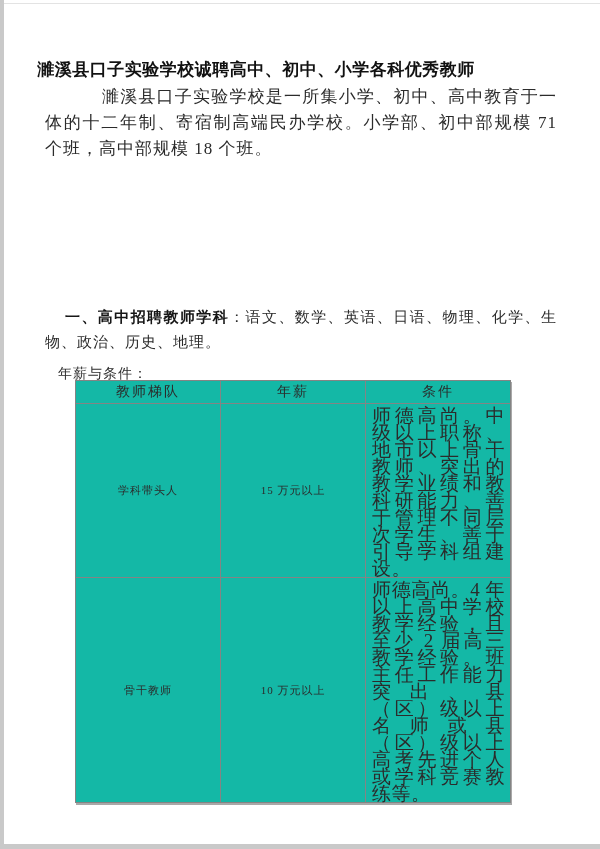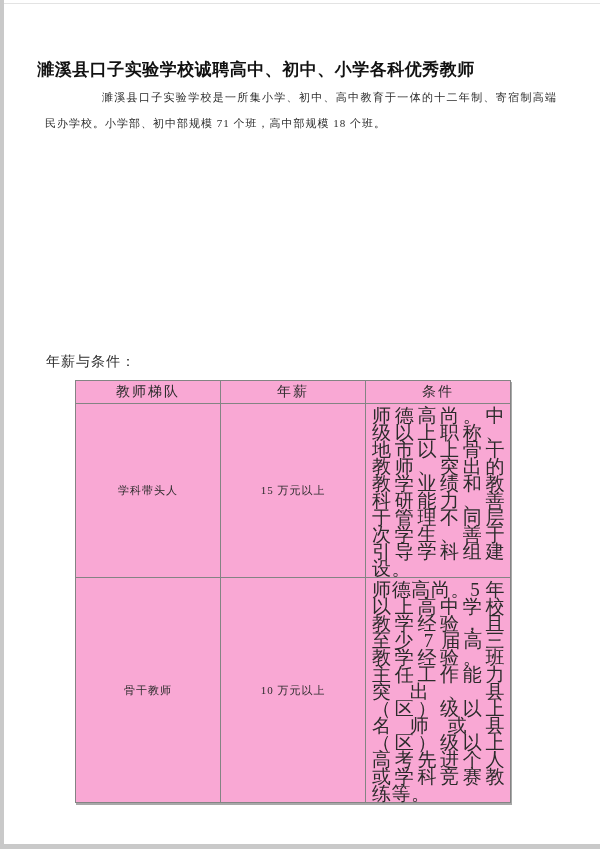--- a/index.html
+++ b/index.html
@@ -17,49 +17,49 @@
 
   .doc-title {
     position: absolute; top: 58px; left: 0; width: 512px;
     margin: 0; text-align: center;
     font-family: "Liberation Sans", "DejaVu Sans", sans-serif;
     font-size: 17px; font-weight: 700; color: #111111;
     letter-spacing: 0.5px; line-height: 24px;
   }
   .para {
     position: absolute; left: 45px; width: 512px; margin: 0;
-    font-size: 11px; line-height: 26px; letter-spacing: 1px;
+    font-size: 17px; line-height: 26px; letter-spacing: 1px;
     text-align: justify; text-justify: inter-ideograph;
     text-indent: 57px;
   }
   .p1 { top: 84px; }
   .p2 { top: 162px; }
   .p3 { top: 240px; }
 
   .heading {
     position: absolute; left: 45px; top: 304px; width: 512px; margin: 0;
     font-size: 15px; line-height: 25px; letter-spacing: 1px;
     text-align: justify; text-justify: inter-ideograph;
     text-indent: 20px;
   }
   .heading .hbold {
     font-family: "Liberation Sans", "DejaVu Sans", sans-serif;
     font-weight: 700; color: #161616;
   }
 
   .tlabel {
-    position: absolute; left: 46px; top: 352px; margin: 0;
+    position: absolute; left: 46px; top: 352px; margin: 12px;
     font-size: 14px; line-height: 20px; letter-spacing: 1px;
   }
 
   .ttable {
     position: absolute; left: 75px; top: 380px;
     width: 435px; border-collapse: collapse; table-layout: fixed;
     box-shadow: 1px 2px 0 #a8a8a8;
-    background: #f9a8d4;
+    background: #14b8a6;
   }
   .ttable th, .ttable td { border: 1px solid #848484; }
   .ttable th {
     height: 20px; font-weight: normal; font-size: 14px;
     letter-spacing: 2px; text-align: center; vertical-align: middle;
   }
   tr.r1 { height: 151px; }
   tr.r2 { height: 205px; }
   .c-tier, .c-sal {
     text-align: center; vertical-align: middle;
@@ -76,20 +76,21 @@
 
 <div class="canvas">
   <div class="edge-left"></div>
   <div class="edge-bottom"></div>
   <div class="edge-topline"></div>
 
   <h1 class="doc-title">濉溪县口子实验学校诚聘高中、初中、小学各科优秀教师</h1>
 
   <p class="para p1">濉溪县口子实验学校是一所集小学、初中、高中教育于一体的十二年制、寄宿制高端民办学校。小学部、初中部规模 71 个班，高中部规模 18 个班。</p>
 
+  <p class="heading"><span class="hbold">一、高中招聘教师学科</span><span>：语文、数学、英语、日语、物理、化学、生物、政治、历史、地理。</span></p>
 
   <p class="tlabel">年薪与条件：</p>
 
   <table class="ttable">
     <colgroup>
         <col style="width:145px">
         <col style="width:145px">
         <col style="width:145px">
       </colgroup>
     <thead>
@@ -101,17 +102,17 @@
     </thead>
     <tbody>
       <tr class="r1">
         <td class="c-tier">学科带头人</td>
         <td class="c-sal">15 万元以上</td>
         <td class="c-cond">师德高尚。中级以上职称、地市以上骨干教师、突出的教学业绩和教科研能力、善于管理不同层次学生、善于引导学科组建设。</td>
       </tr>
       <tr class="r2">
         <td class="c-tier">骨干教师</td>
         <td class="c-sal">10 万元以上</td>
-        <td class="c-cond">师德高尚。5 年以上高中学校教学经验，且至少 7 届高三教学经验。班主任工作能力突出、县（区）级以上名师或县（区）级以上高考先进个人或学科竞赛教练等。</td>
+        <td class="c-cond">师德高尚。4 年以上高中学校教学经验，且至少 2 届高三教学经验。班主任工作能力突出、县（区）级以上名师或县（区）级以上高考先进个人或学科竞赛教练等。</td>
       </tr>
     </tbody>
   </table>
 </div>
 
 </body></html>

